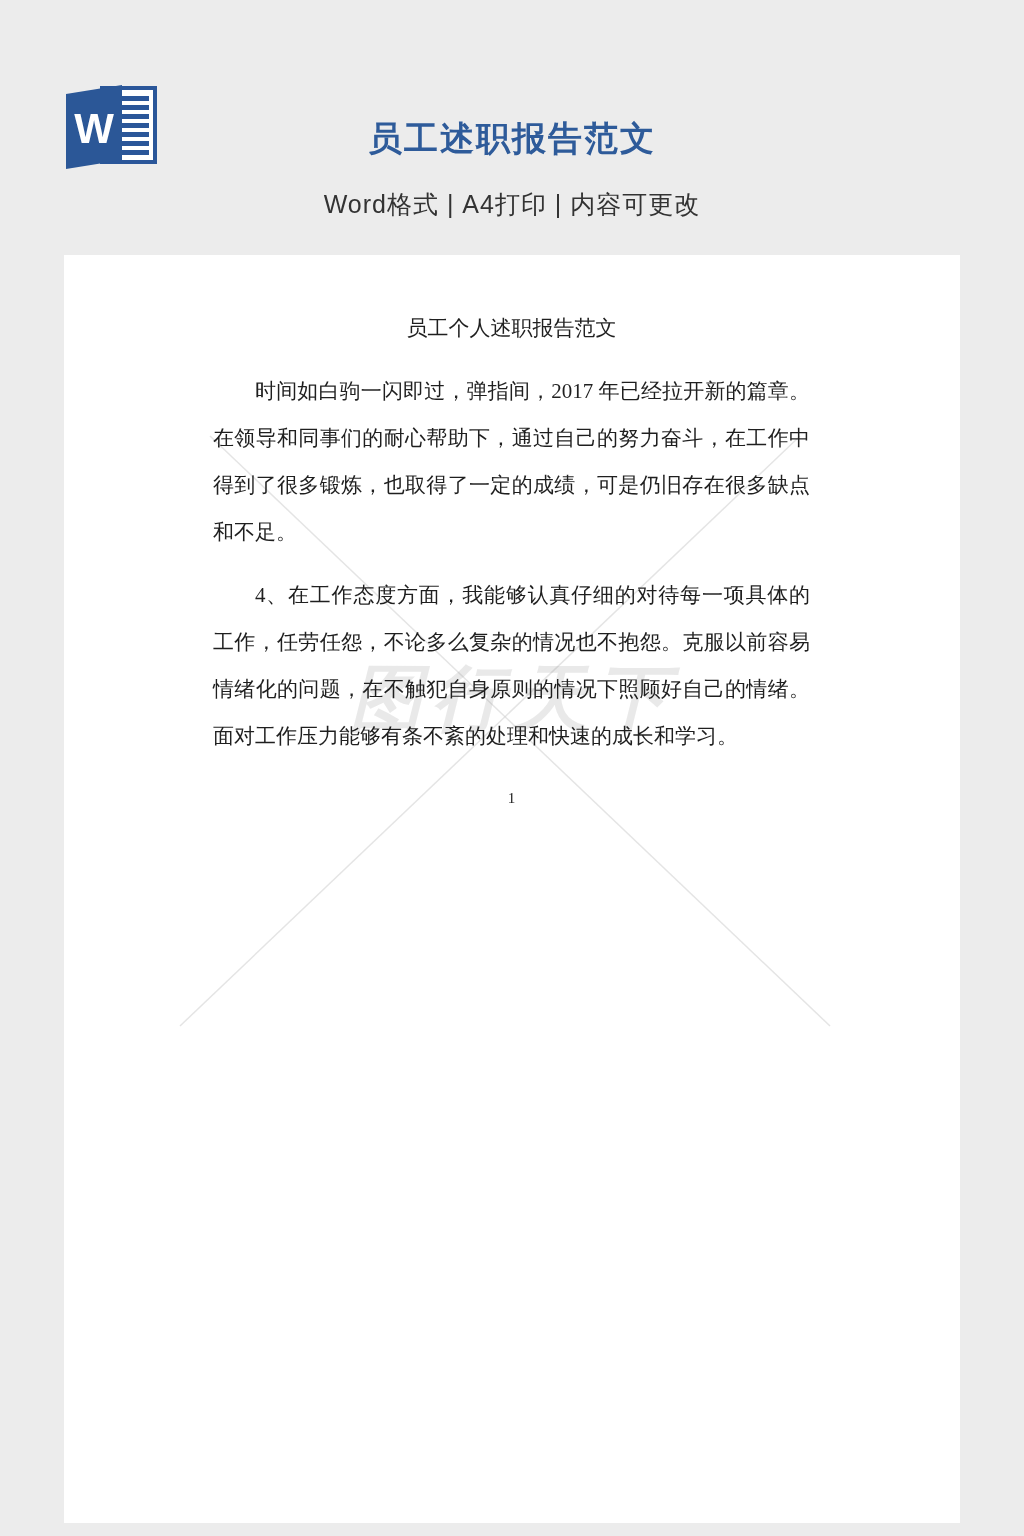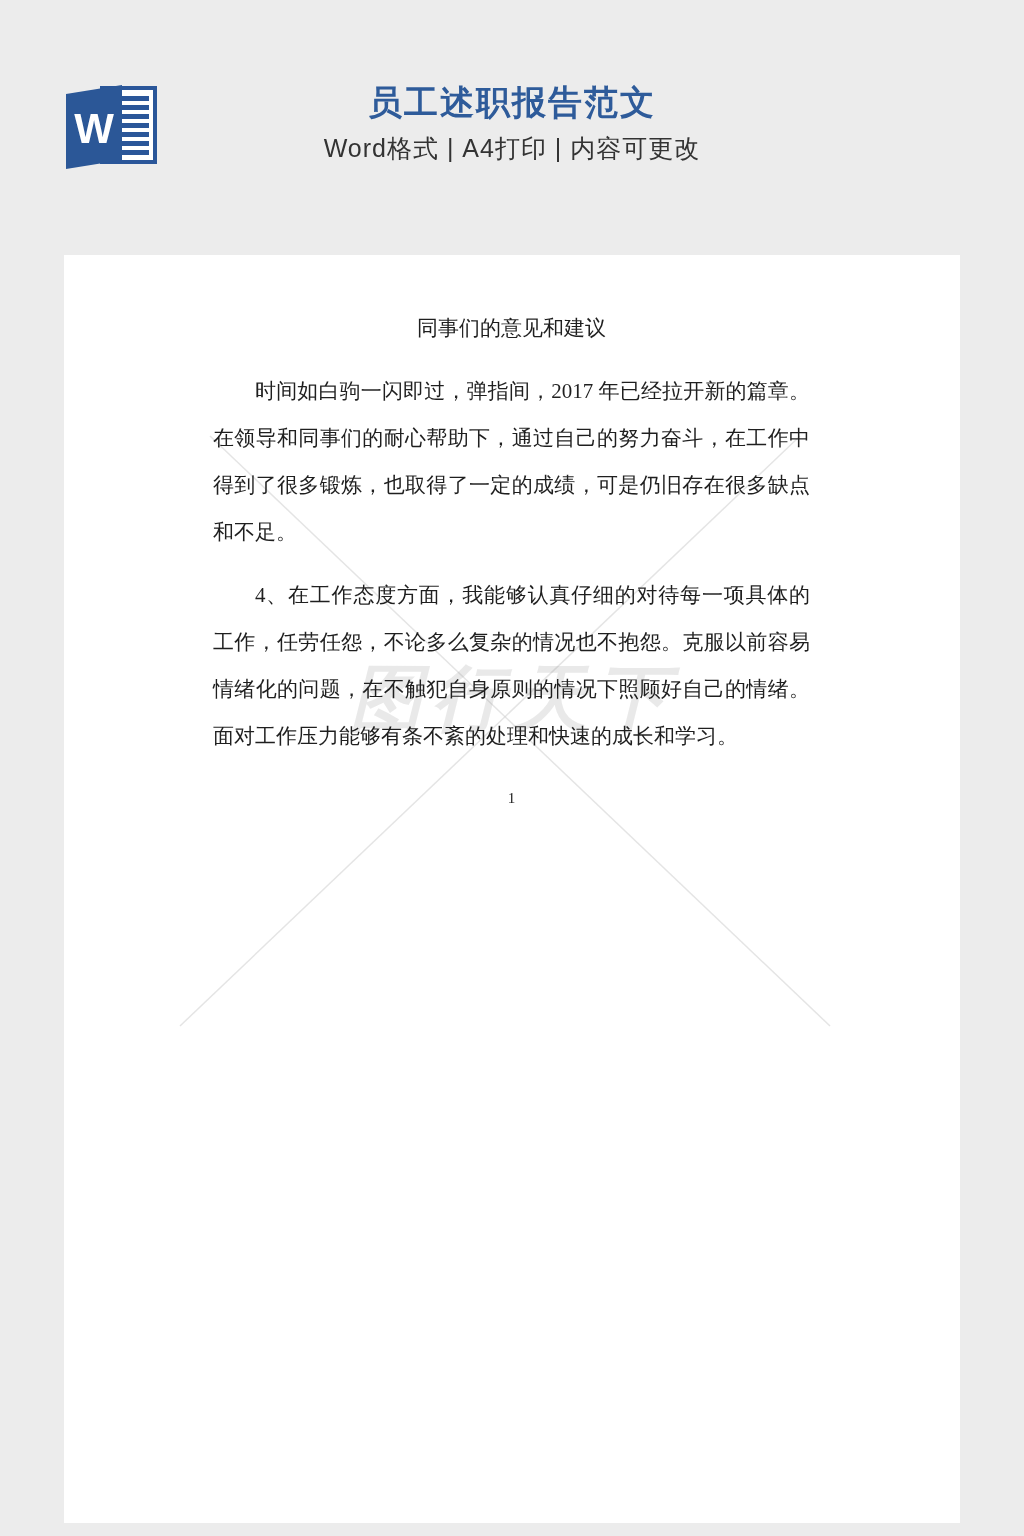--- a/index.html
+++ b/index.html
@@ -6,26 +6,26 @@
   body {
     width: 1024px; height: 1536px;
     background: #ececec;
     font-family: "Liberation Sans", sans-serif;
     overflow: hidden;
   }
 
   
   .header { position: relative; height: 255px; }
   .word-icon { position: absolute; left: 64px; top: 84px; width: 95px; height: 86px; }
-  .header-titles { text-align: center; padding-top: 80px; }
+  .header-titles { text-align: center; padding-top: 116px; }
   .header-title {
     font-size: 34px; font-weight: bold; color: #2e5b9a; letter-spacing: 2px;
   }
   .header-subtitle {
-    margin-top: 6px; font-size: 25px; color: #333333; letter-spacing: 1px;
+    margin-top: 26px; font-size: 25px; color: #333333; letter-spacing: 1px;
   }
 
   
   .sheet {
     position: relative;
     width: 896px; height: 1268px;
     margin: 0 auto;
     background: #ffffff;
     box-sizing: border-box;
     padding: 50px 134px 0 133px;
@@ -82,19 +82,19 @@
 <div class="sheet">
   <div class="watermark-layer">
     <svg width="896" height="1268" viewBox="0 0 896 1268" xmlns="http://www.w3.org/2000/svg" aria-hidden="true">
       <line x1="146" y1="165" x2="766" y2="755" stroke="#cfcfcf" stroke-width="1.5" opacity="0.55"></line>
       <line x1="116" y1="755" x2="736" y2="165" stroke="#cfcfcf" stroke-width="1.5" opacity="0.55"></line>
     </svg>
     <div class="watermark-text">图行天下</div>
   </div>
 
   <div class="doc">
-    <div class="doc-title">同事们的意见和建议</div>
+    <div class="doc-title">员工个人述职报告范文</div>
     <p>时间如白驹一闪即过，弹指间，2017 年已经拉开新的篇章。在领导和同事们的耐心帮助下，通过自己的努力奋斗，在工作中得到了很多锻炼，也取得了一定的成绩，可是仍旧存在很多缺点和不足。</p>
     <p>4、在工作态度方面，我能够认真仔细的对待每一项具体的工作，任劳任怨，不论多么复杂的情况也不抱怨。克服以前容易情绪化的问题，在不触犯自身原则的情况下照顾好自己的情绪。面对工作压力能够有条不紊的处理和快速的成长和学习。</p>
   </div>
 
   <div class="page-number">1</div>
 </div>
 
 </body></html>

